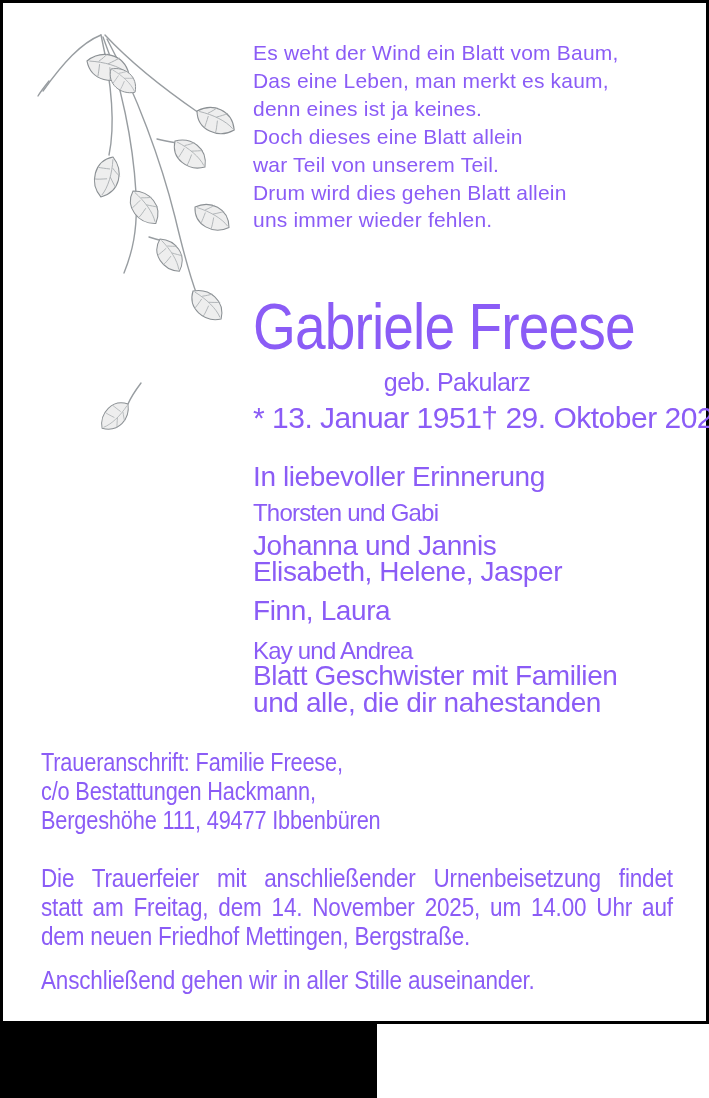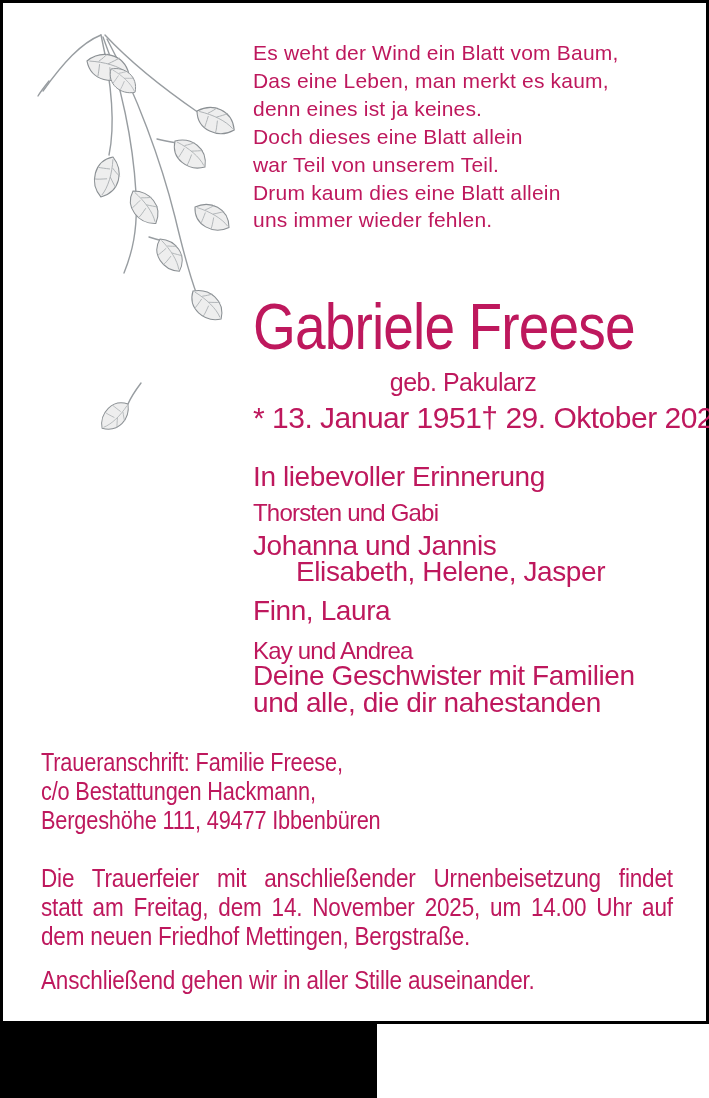--- a/index.html
+++ b/index.html
@@ -1,30 +1,30 @@
 <!DOCTYPE html>
 <html><head>
 <meta charset="utf-8">
 <style>
   html,body{margin:0;padding:0;background:#fff;}
   .page{
     position:relative;width:709px;height:1098px;background:#ffffff;overflow:hidden;
-    font-family:"Liberation Sans","DejaVu Sans",sans-serif;color:#be185d;
+    font-family:"Liberation Sans","DejaVu Sans",sans-serif;color:#8b5cf6;
   }
   .card{
     position:absolute;left:0;top:0;width:709px;height:1024px;
     border:3px solid #000;box-sizing:border-box;background:#fff;
   }
   .abs{position:absolute;white-space:nowrap;}
   .poem{left:250px;top:36px;font-size:21px;line-height:27.9px;letter-spacing:0.2px;}
   .name{
     left:250px;top:292px;font-size:64px;line-height:1;letter-spacing:-1px;
     transform:scaleX(0.86);transform-origin:left top;
   }
-  .maiden{left:250px;top:365px;width:420px;text-align:center;font-size:25px;letter-spacing:-0.5px;}
+  .maiden{left:244px;top:365px;width:420px;text-align:center;font-size:25px;letter-spacing:-0.5px;}
   .dates{left:250px;top:398px;width:418px;display:flex;justify-content:space-between;font-size:30px;letter-spacing:-0.5px;}
   .fam{left:250px;font-size:28px;letter-spacing:-0.4px;}
   .fam.bold{font-weight:normal;font-size:24px;letter-spacing:-0.8px;}
   .closing2{line-height:27px;}
   .addr{
     left:38px;top:745px;font-size:25px;line-height:29px;letter-spacing:-0.2px;
     transform:scaleX(0.87);transform-origin:left top;
   }
   .service{
     left:38px;top:861px;width:702px;font-size:25px;line-height:29px;letter-spacing:-0.2px;
@@ -85,44 +85,44 @@
         <use href="#leaf" transform="translate(99,383) rotate(148) scale(0.85)"></use>
       </g>
     </svg>
 
     <div class="abs poem">
       <div>Es weht der Wind ein Blatt vom Baum,</div>
       <div>Das eine Leben, man merkt es kaum,</div>
       <div>denn eines ist ja keines.</div>
       <div>Doch dieses eine Blatt allein</div>
       <div>war Teil von unserem Teil.</div>
-      <div>Drum kaum dies eine Blatt allein</div>
+      <div>Drum wird dies gehen Blatt allein</div>
       <div>uns immer wieder fehlen.</div>
     </div>
 
     <div class="abs name">Gabriele Freese</div>
 
     <div class="abs maiden">geb. Pakularz</div>
 
     <div class="abs dates">
       <span>* 13. Januar 1951</span>
       <span>† 29. Oktober 2025</span>
     </div>
 
     <div class="abs fam" style="top:458px;">In liebevoller Erinnerung</div>
 
     <div class="abs fam bold" style="top:496px;">Thorsten und Gabi</div>
     <div class="abs fam" style="top:527px;">Johanna und Jannis</div>
-    <div class="abs fam" style="top:553px;margin-left:43px;">Elisabeth, Helene, Jasper</div>
+    <div class="abs fam" style="top:553px;">Elisabeth, Helene, Jasper</div>
 
     <div class="abs fam bold" style="top:594px;margin-top:40px;">Kay und Andrea</div>
     <div class="abs fam" style="top:592px;">Finn, Laura</div>
 
     <div class="abs fam closing2" style="top:659px;">
-      <div>Deine Geschwister mit Familien</div>
+      <div>Blatt Geschwister mit Familien</div>
       <div>und alle, die dir nahestanden</div>
     </div>
 
     <div class="abs addr">
       <div>Traueranschrift: Familie Freese,</div>
       <div>c/o Bestattungen Hackmann,</div>
       <div>Bergeshöhe 111, 49477 Ibbenbüren</div>
     </div>
 
     <div class="abs service">

